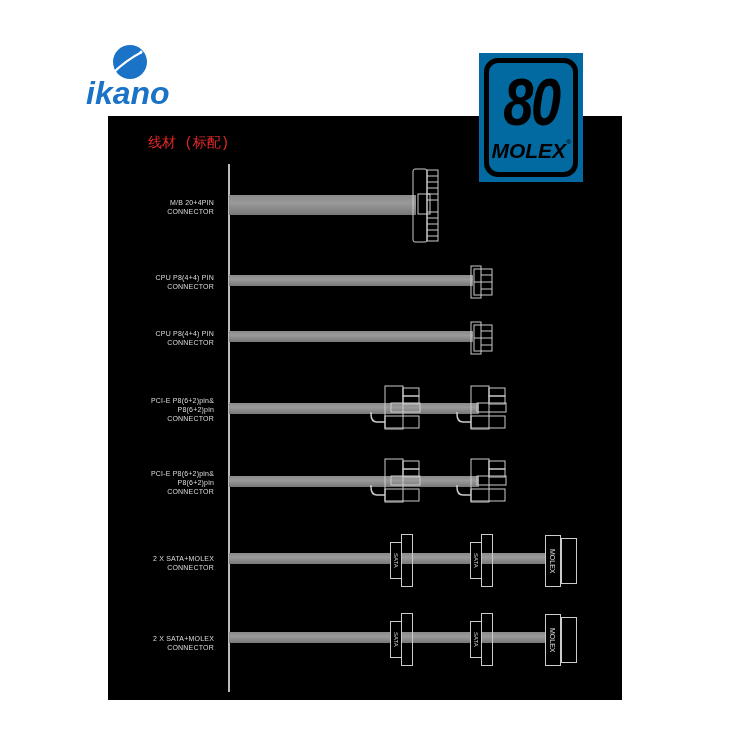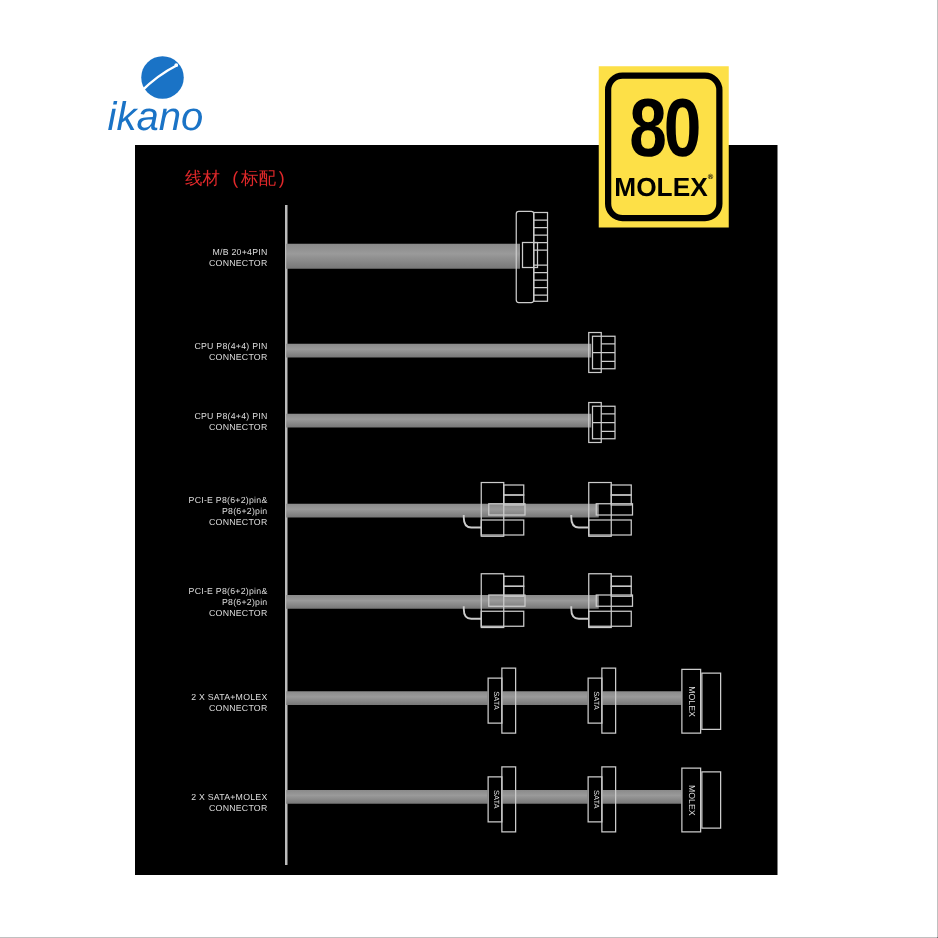--- a/index.html
+++ b/index.html
@@ -1,20 +1,20 @@
 <!DOCTYPE html>
 <html><head>
 <meta charset="utf-8">
 <style>
   html, body { margin:0; padding:0; background:#ffffff; }
   body { width:750px; height:750px; position:relative; overflow:hidden; font-family:"Liberation Sans", sans-serif; }
   .logo { position:absolute; left:86px; top:42px; width:80px; height:72px; }
-  .logo-text { position:absolute; left:86px; top:75px; font-size:32px; font-weight:normal; font-style:italic; color:#1a73c6; letter-spacing:0px; font-family:"Liberation Sans", sans-serif; }
+  .logo-text { position:absolute; left:86px; top:75px; font-size:32px; font-weight:bold; font-style:italic; color:#1a73c6; letter-spacing:0px; font-family:"Liberation Sans", sans-serif; }
   .panel { position:absolute; left:108px; top:116px; width:514px; height:584px; background:#000; }
-  .badge { position:absolute; left:479px; top:53px; width:104px; height:129px; background:#fde047; }
+  .badge { position:absolute; left:479px; top:53px; width:104px; height:129px; background:#0369a1;font-style:italic; }
   .badge-inner { position:absolute; left:5px; top:5px; width:84px; height:109px; border:5px solid #000; border-radius:14px; }
   .badge-num { position:absolute; left:0; top:4px; width:84px; text-align:center; font-size:66px; font-weight:bold; color:#000; letter-spacing:-3px; transform:scaleX(0.82); font-family:"Liberation Sans", sans-serif; line-height:70px; }
   .badge-plus { position:absolute; left:0; top:76px; width:84px; text-align:center; font-size:21px; font-weight:900; color:#000; font-family:"Liberation Sans", sans-serif; }
   .badge-reg { font-size:6px; vertical-align:top; }
   .title { position:absolute; left:148px; top:134px; color:#e0282a; font-size:14px; font-family:Liberation Mono, monospace; }
   .vline { position:absolute; left:228px; top:164px; width:2px; height:528px; background:#bbb; }
   .label { position:absolute; right:calc(750px - 214px); color:#ddd; font-size:7px; line-height:9px; text-align:right; white-space:pre; font-family:"Liberation Sans", sans-serif; letter-spacing:0.2px; }
   .cable { position:absolute; background:linear-gradient(#8a8a8a,#9a9a9a 40%,#777); }
   .conn { position:absolute; border:1px solid #ccc; box-sizing:border-box; }
   .sata-lbl { position:absolute; color:#ddd; font-size:6px; writing-mode:vertical-rl; font-family:"Liberation Sans", sans-serif; }

